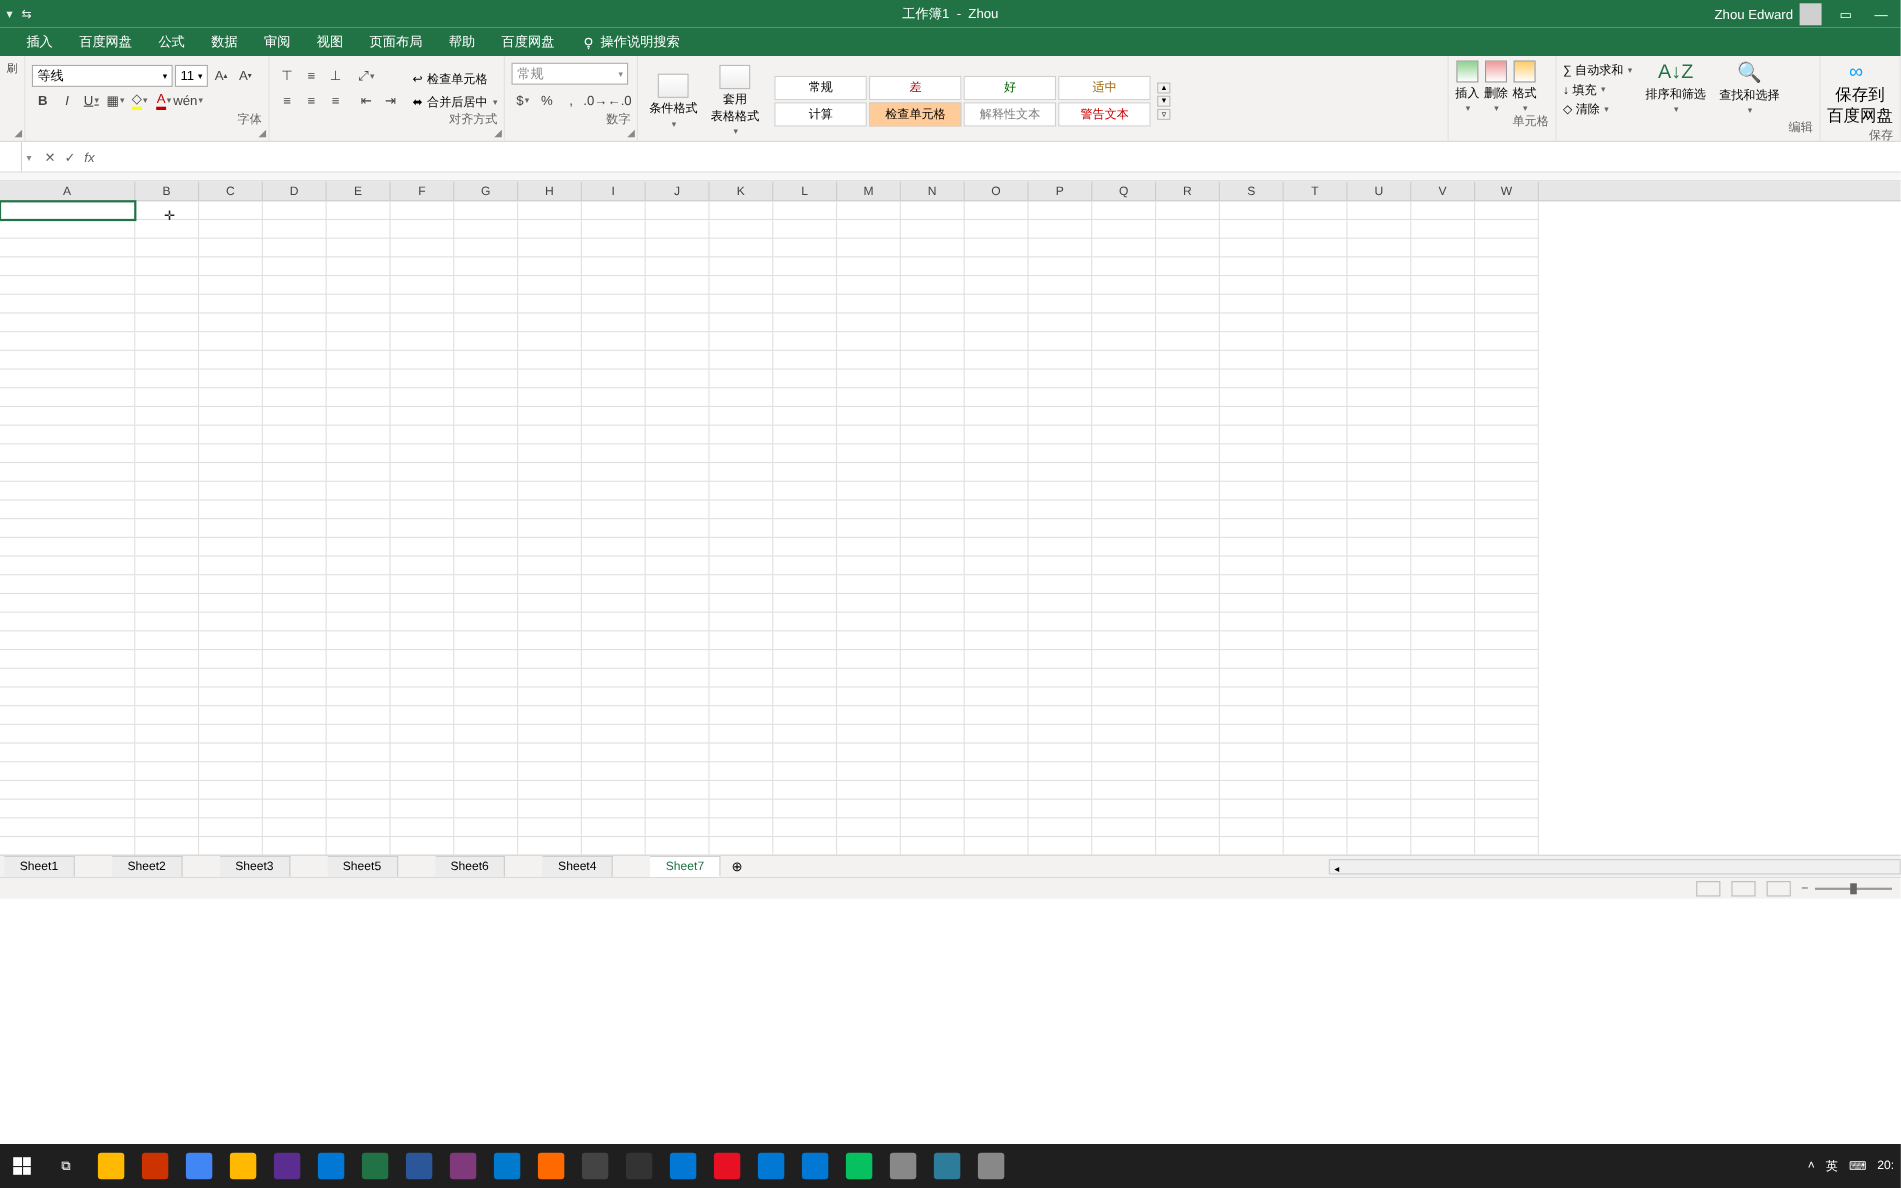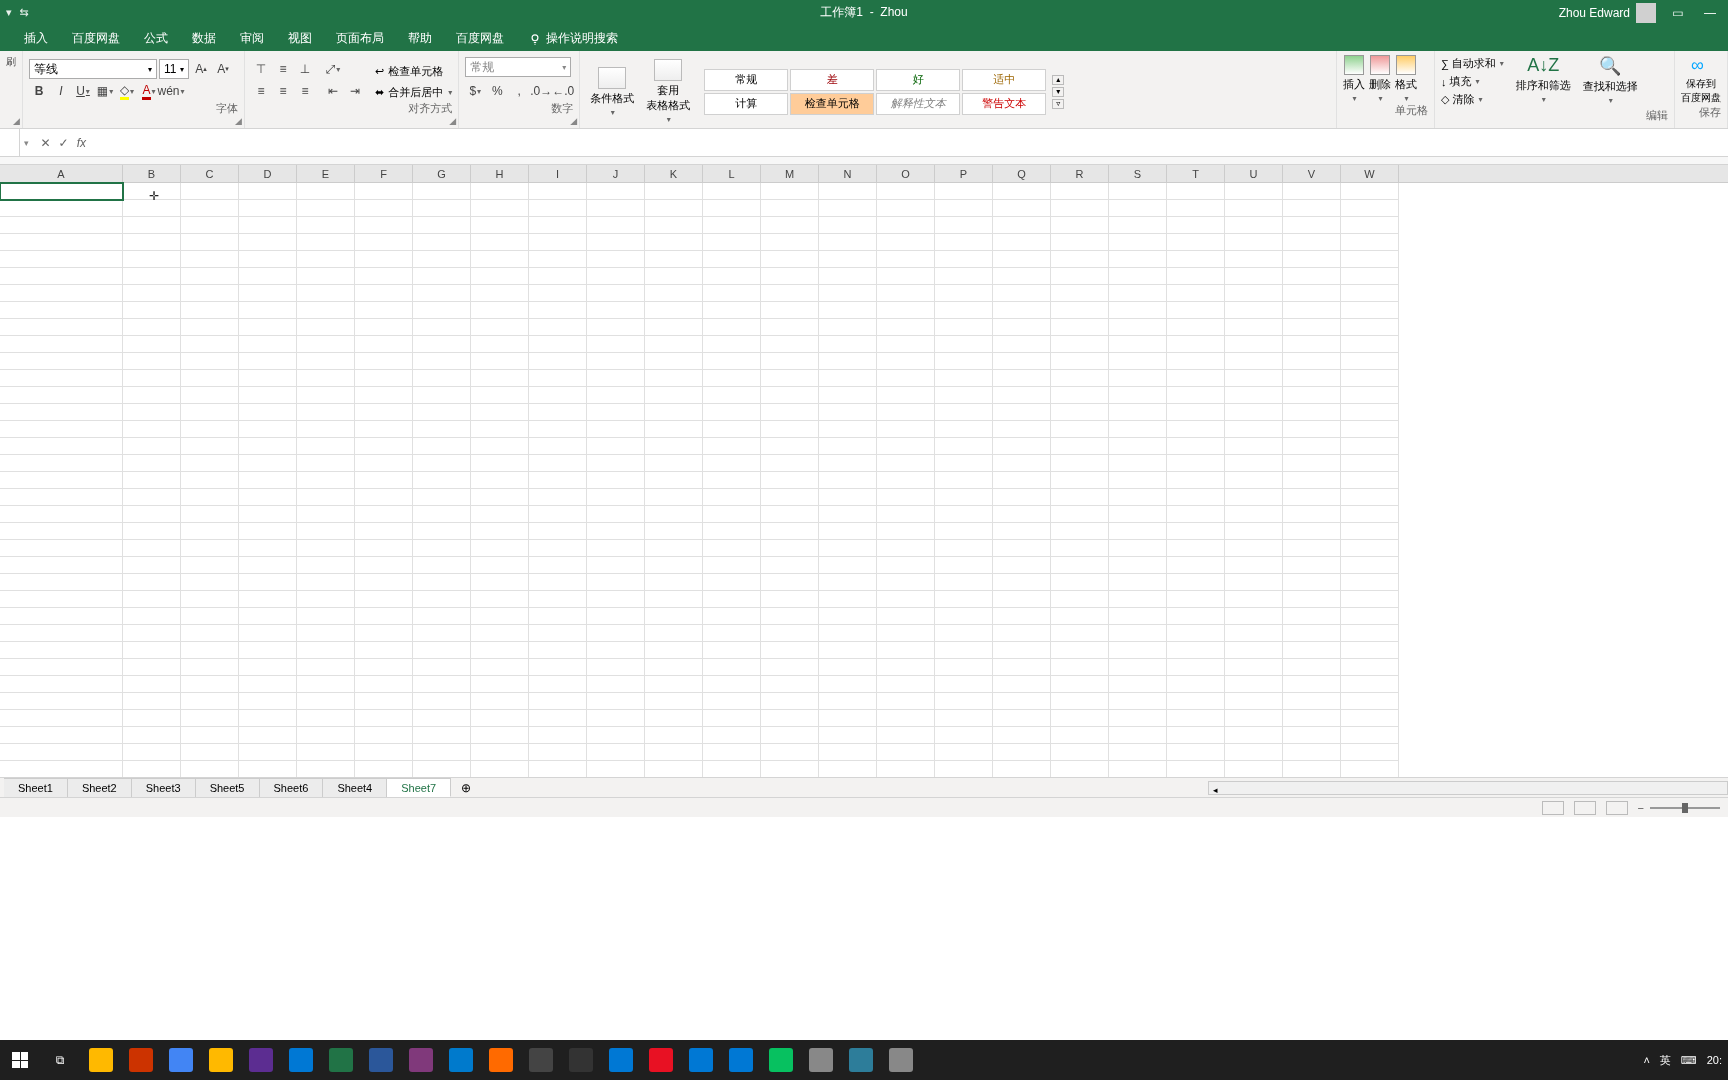--- a/index.html
+++ b/index.html
@@ -57,21 +57,21 @@
 
 .group.styles { flex: 1; }
 .style-big { display: flex; flex-direction: column; align-items: center; gap: 2px; font-size: 11px; padding: 2px 4px; }
 .style-big .ico { width: 28px; height: 22px; border: 1px solid #bbb; background: linear-gradient(#fff,#eee); }
 .style-gallery { display: grid; grid-template-columns: repeat(4, 84px); grid-template-rows: 22px 22px; gap: 2px; margin-left: 6px; }
 .style-cell { border: 1px solid #d0d0d0; background: #fff; display: flex; align-items: center; justify-content: center; font-size: 11px; }
 .style-cell.bad { color: #9c0006; }
 .style-cell.good { color: #006100; }
 .style-cell.neutral { color: #9c6500; }
 .style-cell.check { background: #ffcc99; }
-.style-cell.explain { font-style: italic; color: #7f7f7f; }
+.style-cell.explain { color: #7f7f7f; }
 .style-cell.warn { color: #c00; }
 .gallery-more { display: flex; flex-direction: column; gap: 2px; margin-left: 2px; }
 .gallery-more span { width: 12px; height: 10px; border: 1px solid #bbb; font-size: 8px; text-align: center; line-height: 8px; }
 
 
 .group.cells { min-width: 98px; }
 .cells-row { display: flex; gap: 4px; }
 .big-btn { display: flex; flex-direction: column; align-items: center; font-size: 11px; gap: 2px; }
 .big-btn .ico { width: 20px; height: 20px; }
 
@@ -101,21 +101,21 @@
 .col-headers .ch.first { width: 123px; }
 .rows { }
 .row { display: flex; height: 17px; }
 .row .cell { width: 58px; border-right: 1px solid #e0e0e0; border-bottom: 1px solid #e0e0e0; }
 .row .cell.first { width: 123px; }
 .row .cell.active { outline: 2px solid #217346; outline-offset: -1px; position: relative; z-index: 2; }
 .cursor-cross { position: absolute; left: 149px; top: 24px; font-size: 12px; color: #222; z-index: 5; pointer-events: none; }
 
 
 .sheet-bar { height: 20px; background: #f3f2f1; border-top: 1px solid #d4d4d4; display: flex; align-items: center; position: relative; }
-.sheet-tabs { display: flex; height: 100%; margin-left: 4px; }
+.sheet-tabs { display: flex; height: 100%; margin-left: 4px; gap: 34px; }
 .sheet-tab { padding: 0 14px; border-right: 1px solid #ccc; border-top: 1px solid #ccc; font-size: 11px; display: flex; align-items: center; background: #ececec; cursor: pointer; }
 .sheet-tab.active { background: #fff; border-bottom: 1px solid #fff; color: #217346; font-weight: 500; }
 .sheet-add { width: 22px; display: flex; align-items: center; justify-content: center; margin-left: 4px; }
 .hscroll-stub { position: absolute; right: 0; height: 14px; width: 520px; border: 1px solid #ccc; background: #f0f0f0; }
 
 
 .status-bar { height: 20px; background: #f3f2f1; border-top: 1px solid #d4d4d4; display: flex; align-items: center; justify-content: flex-end; gap: 10px; padding: 0 8px; font-size: 11px; color: #555; }
 .status-bar .viewbtn { width: 22px; height: 14px; border: 1px solid #bbb; }
 .status-bar .zoom { display: flex; align-items: center; gap: 6px; }
 .status-bar .slider { width: 70px; height: 2px; background: #999; position: relative; }
@@ -351,21 +351,21 @@
         <span>查找和选择</span>
       </div>
     </div>
     <div class="label">编辑</div>
   </div>
 
   <div class="group save">
     <div class="content">
       <div class="big-btn">
         <span class="ico" style="color:#06a7ff;font-size:18px">∞</span>
-        <span style="white-space:pre-line;text-align:center;font-size:10px">保存到
+        <span style="white-space:pre-line;text-align:center;font-size:15px">保存到
 百度网盘</span>
       </div>
     </div>
     <div class="label">保存</div>
   </div>
 
 </div>
 
 <div class="formula-bar">
   <div class="namebox"></div>

